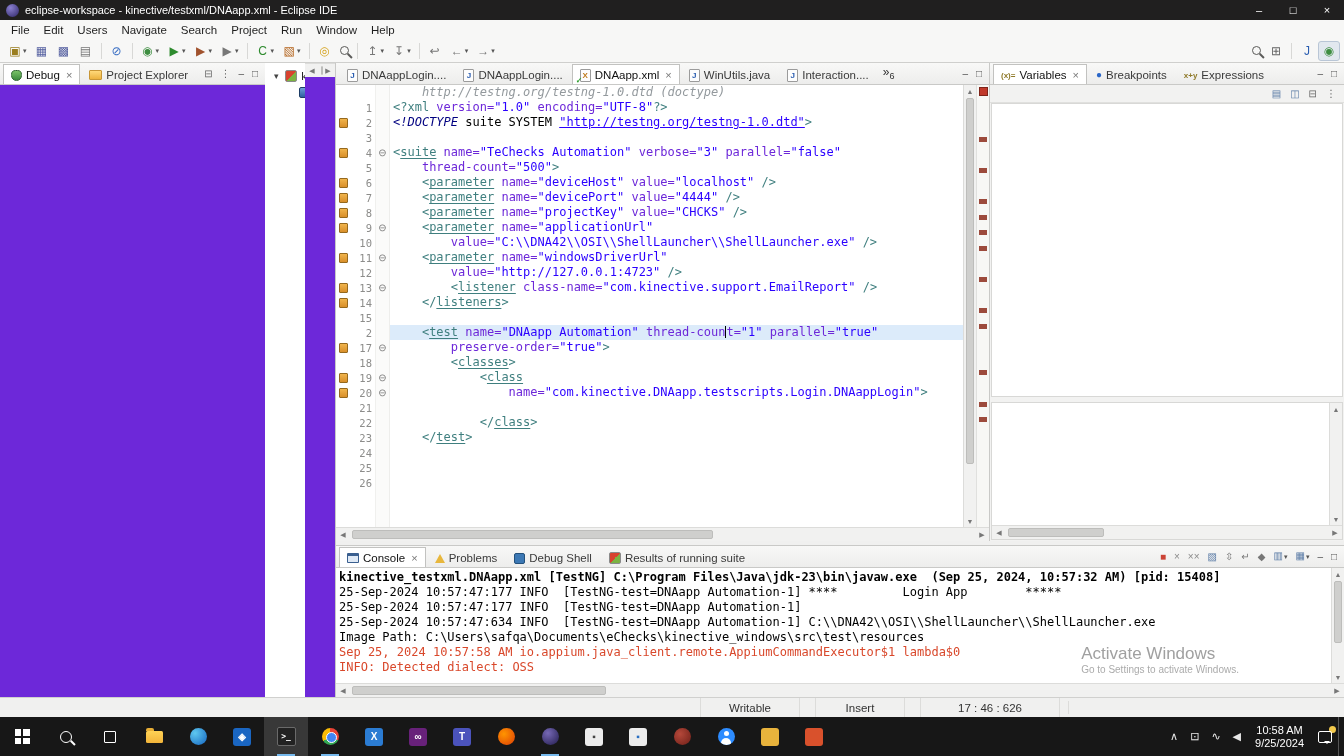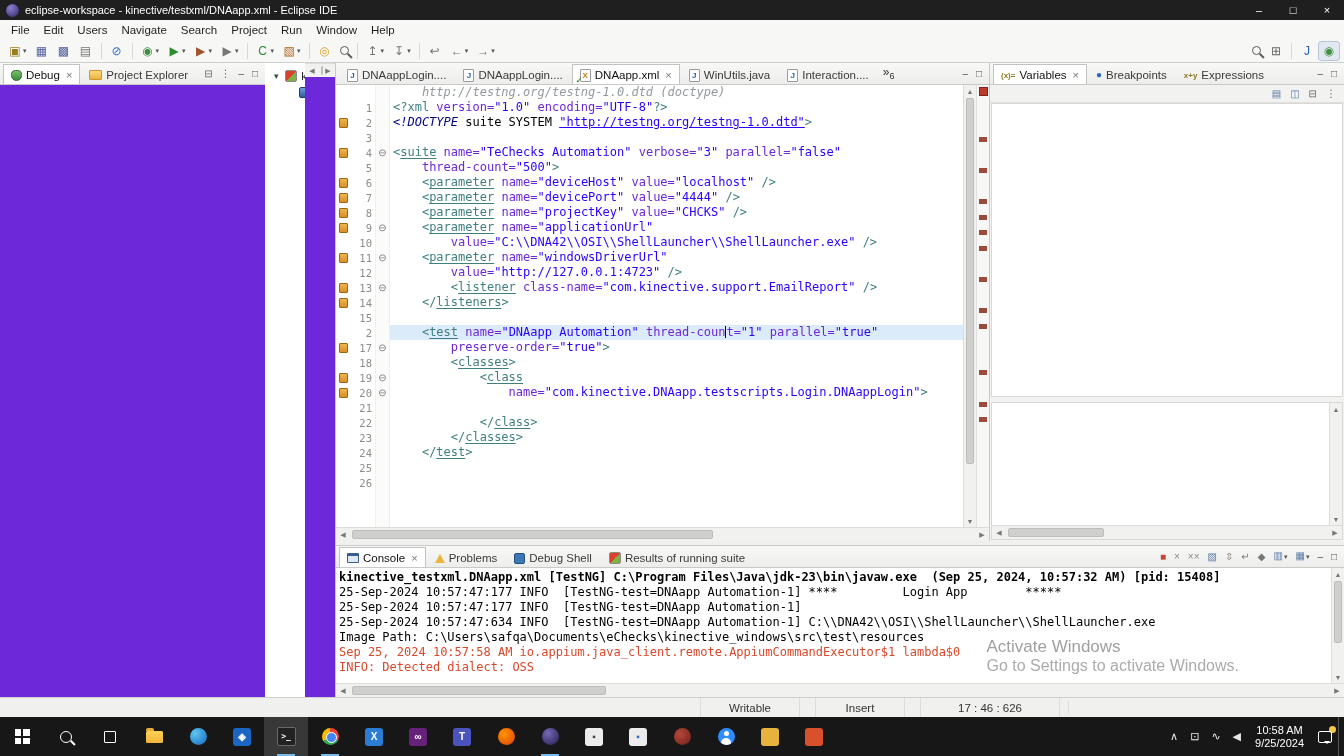--- a/index.html
+++ b/index.html
@@ -111,21 +111,21 @@
 .vp-detail-body{flex:1;background:#fff;}
 
 
 .console{flex:1;display:flex;flex-direction:column;min-height:0;border-top:1px solid #c9c9c7;background:#f2f2f1;}
 .console-body{flex:1;display:flex;min-height:0;background:#fff;position:relative;}
 .console-text{flex:1;min-width:0;overflow:hidden;padding:2px 0 0 3px;font:12px/15px "DejaVu Sans Mono",monospace;white-space:pre;color:#000;}
 .cline.header{font-weight:bold;}
 .cline.err{color:#d9482b;}
 .watermark{position:absolute;right:105px;bottom:8px;color:#9b9b9b;pointer-events:none;}
 .watermark .l1{font-size:17px;color:#a0a0a0;}
-.watermark .l2{font-size:16px;color:#ababab;}
+.watermark .l2{font-size:10px;color:#ababab;}
 
 
 .statusbar{height:20px;background:#f0f0ef;border-top:1px solid #d0d0ce;position:relative;font-size:11.5px;color:#333;flex:0 0 auto;}
 .sb-cell{position:absolute;top:0;bottom:0;display:flex;align-items:center;justify-content:center;border-left:1px solid #dcdcda;border-right:1px solid #dcdcda;}
 .sb-writable{left:700px;width:100px;}
 .sb-insert{left:815px;width:90px;}
 .sb-pos{left:920px;width:140px;}
 .sb-sep2{position:absolute;left:1068px;top:3px;bottom:3px;width:1px;background:#dcdcda;}
 
 
@@ -492,21 +492,20 @@
                 <div class="code-row"><span class="sx-plain">        </span><span class="sx-punc">&lt;</span><span class="sx-tag">listener</span><span class="sx-plain"> </span><span class="sx-attr">class-name=</span><span class="sx-val">"com.kinective.support.EmailReport"</span><span class="sx-plain"> </span><span class="sx-punc">/&gt;</span></div>
                 <div class="code-row"><span class="sx-plain">    </span><span class="sx-punc">&lt;/</span><span class="sx-tag">listeners</span><span class="sx-punc">&gt;</span></div>
                 <div class="code-row"></div>
                 <div class="code-row hl"><span class="sx-plain">    </span><span class="sx-punc">&lt;</span><span class="sx-tag">test</span><span class="sx-plain"> </span><span class="sx-attr">name=</span><span class="sx-val">"DNAapp Automation"</span><span class="sx-plain"> </span><span class="sx-attr">thread-coun</span><span class="caret"></span><span class="sx-attr">t=</span><span class="sx-val">"1"</span><span class="sx-plain"> </span><span class="sx-attr">parallel=</span><span class="sx-val">"true"</span></div>
                 <div class="code-row"><span class="sx-plain">        </span><span class="sx-attr">preserve-order=</span><span class="sx-val">"true"</span><span class="sx-punc">&gt;</span></div>
                 <div class="code-row"><span class="sx-plain">        </span><span class="sx-punc">&lt;</span><span class="sx-tag">classes</span><span class="sx-punc">&gt;</span></div>
                 <div class="code-row"><span class="sx-plain">            </span><span class="sx-punc">&lt;</span><span class="sx-tag">class</span></div>
                 <div class="code-row"><span class="sx-plain">                </span><span class="sx-attr">name=</span><span class="sx-val">"com.kinective.DNAapp.testscripts.Login.DNAappLogin"</span><span class="sx-punc">&gt;</span></div>
                 <div class="code-row"></div>
                 <div class="code-row"><span class="sx-plain">            </span><span class="sx-punc">&lt;/</span><span class="sx-tag">class</span><span class="sx-punc">&gt;</span></div>
-                <div class="code-row"><span class="sx-plain">        </span><span class="sx-punc">&lt;/</span><span class="sx-tag">classes</span><span class="sx-punc">&gt;</span></div>
                 <div class="code-row"><span class="sx-plain">    </span><span class="sx-punc">&lt;/</span><span class="sx-tag">test</span><span class="sx-punc">&gt;</span></div>
               </div>
             <div class="vscroll">
               <span class="sa">▲</span>
               <div class="vtrack">
                   <div class="vthumb" style="top:0;height:88%"></div>
                 </div>
               <span class="sa">▼</span>
             </div>
             <div class="overview" id="overview">

